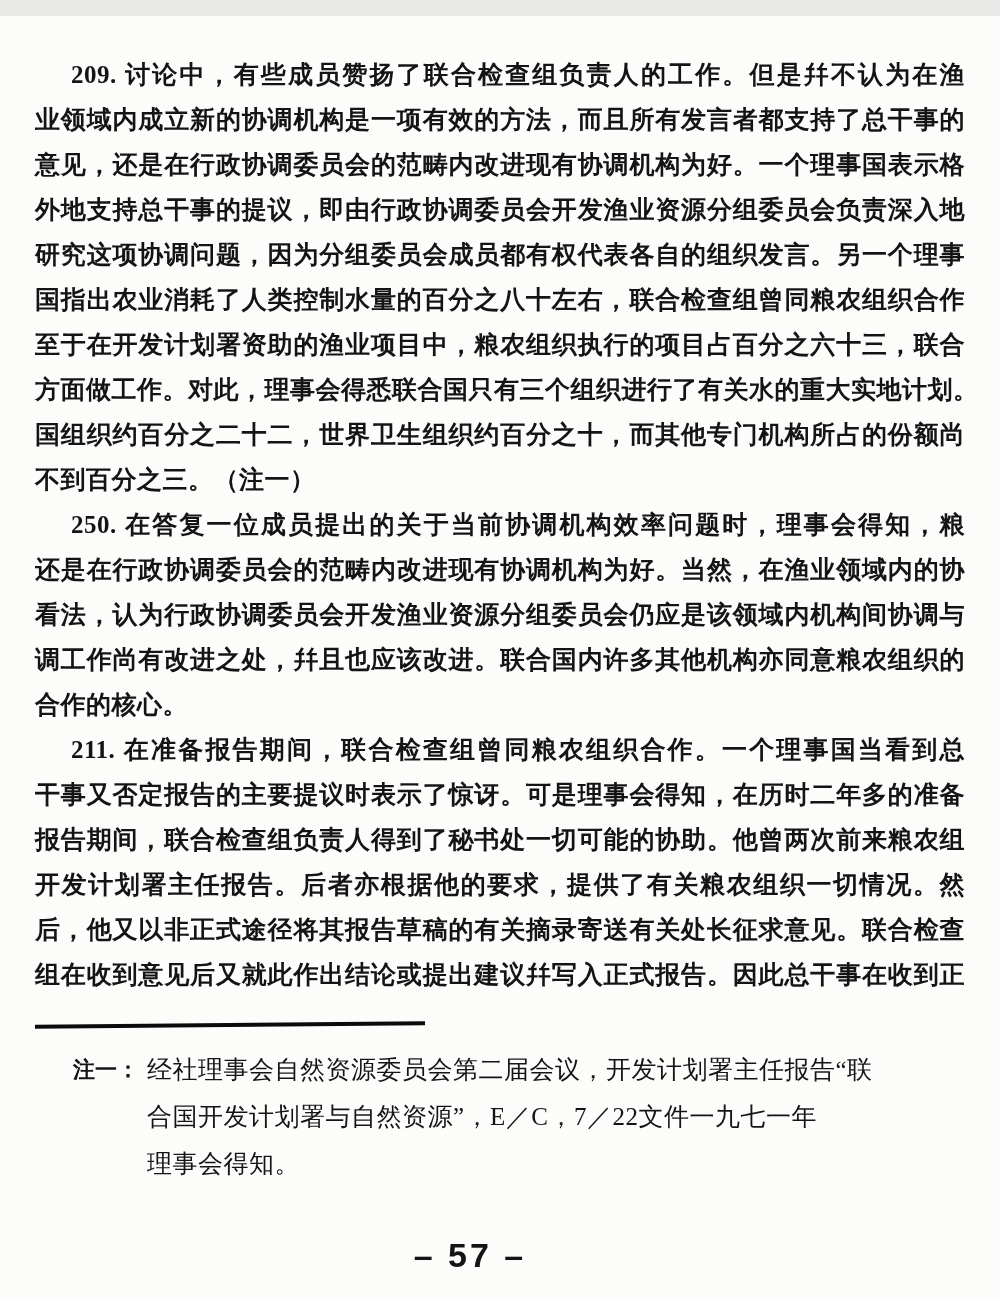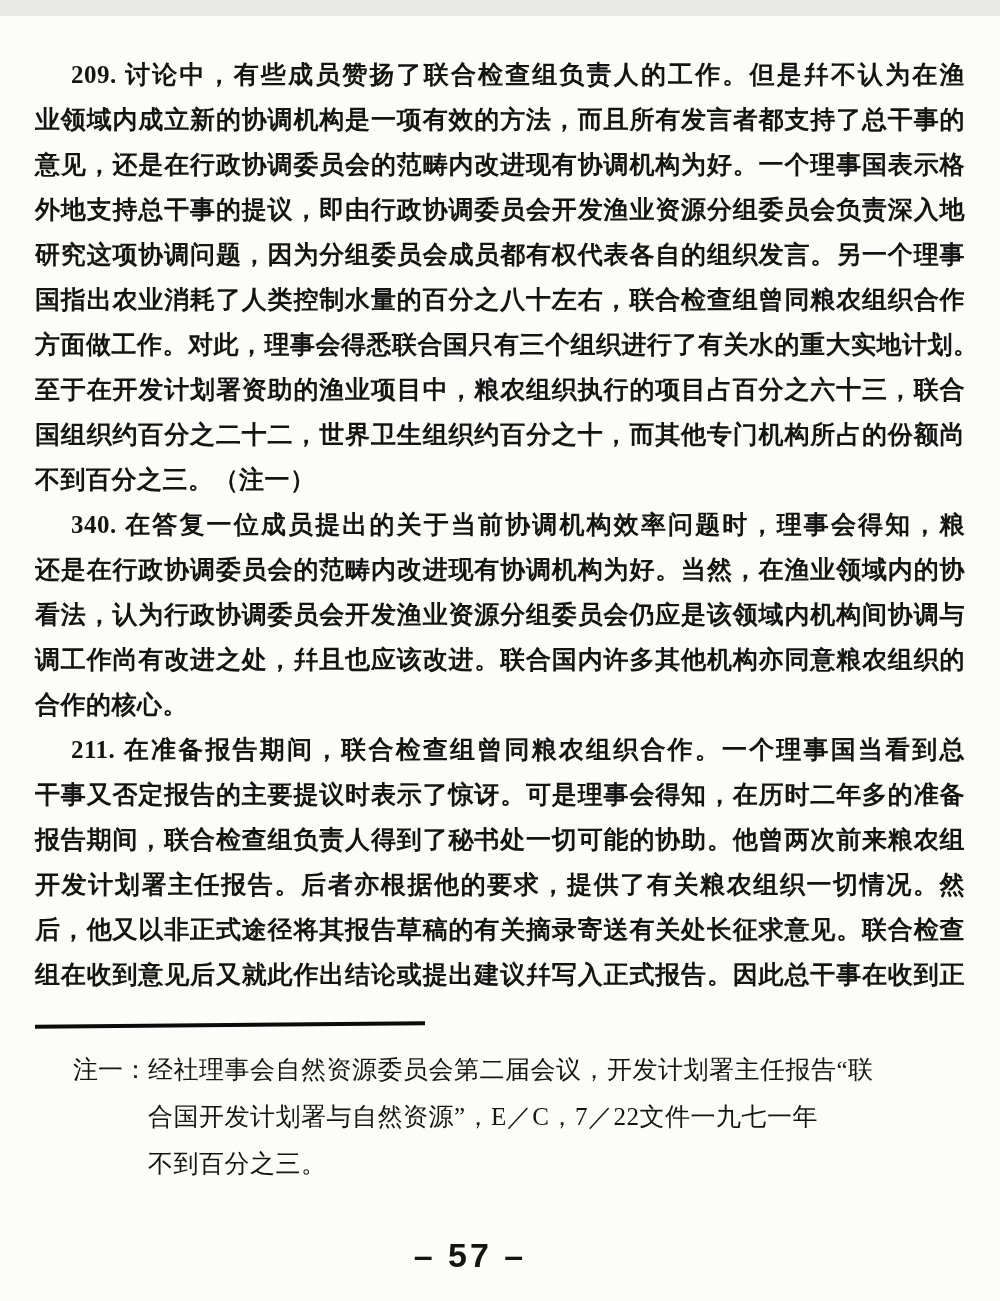--- a/index.html
+++ b/index.html
@@ -51,22 +51,22 @@
   .footnote {
     position: absolute;
     left: 73px;
     top: 1030px;
     width: 820px;
     display: flex;
     align-items: flex-start;
   }
   .fn-label {
     flex: 0 0 74px;
-    font-size: 25px;
-    font-weight: 400;
+    font-size: 22px;
+    font-weight: 700;
     line-height: 47px;
     white-space: nowrap;
   }
   .fn-content { flex: 1; }
   .fn-content .line {
     font-size: 25px;
     font-weight: 400;
     line-height: 47px;
     letter-spacing: 0.5px;
     white-space: nowrap;
@@ -89,27 +89,27 @@
 <div class="page">
 
   <div class="body-text">
     <div class="para">
         <div class="line first">209. 讨论中，有些成员赞扬了联合检查组负责人的工作。但是幷不认为在渔</div>
         <div class="line">业领域内成立新的协调机构是一项有效的方法，而且所有发言者都支持了总干事的</div>
         <div class="line">意见，还是在行政协调委员会的范畴内改进现有协调机构为好。一个理事国表示格</div>
         <div class="line">外地支持总干事的提议，即由行政协调委员会开发渔业资源分组委员会负责深入地</div>
         <div class="line">研究这项协调问题，因为分组委员会成员都有权代表各自的组织发言。另一个理事</div>
         <div class="line">国指出农业消耗了人类控制水量的百分之八十左右，联合检查组曾同粮农组织合作</div>
+        <div class="line">至于在开发计划署资助的渔业项目中，粮农组织执行的项目占百分之六十三，联合</div>
         <div class="line">方面做工作。对此，理事会得悉联合国只有三个组织进行了有关水的重大实地计划。</div>
-        <div class="line">至于在开发计划署资助的渔业项目中，粮农组织执行的项目占百分之六十三，联合</div>
         <div class="line">国组织约百分之二十二，世界卫生组织约百分之十，而其他专门机构所占的份额尚</div>
         <div class="line last">不到百分之三。（注一）</div>
       </div>
     <div class="para">
-        <div class="line first">340. 在答复一位成员提出的关于当前协调机构效率问题时，理事会得知，粮</div>
+        <div class="line first">250. 在答复一位成员提出的关于当前协调机构效率问题时，理事会得知，粮</div>
         <div class="line">还是在行政协调委员会的范畴内改进现有协调机构为好。当然，在渔业领域内的协</div>
         <div class="line">看法，认为行政协调委员会开发渔业资源分组委员会仍应是该领域内机构间协调与</div>
         <div class="line">调工作尚有改进之处，幷且也应该改进。联合国内许多其他机构亦同意粮农组织的</div>
         <div class="line last">合作的核心。</div>
       </div>
     <div class="para flush-last">
         <div class="line first">211. 在准备报告期间，联合检查组曾同粮农组织合作。一个理事国当看到总</div>
         <div class="line">干事又否定报告的主要提议时表示了惊讶。可是理事会得知，在历时二年多的准备</div>
         <div class="line">报告期间，联合检查组负责人得到了秘书处一切可能的协助。他曾两次前来粮农组</div>
         <div class="line">开发计划署主任报告。后者亦根据他的要求，提供了有关粮农组织一切情况。然</div>
@@ -118,19 +118,19 @@
       </div>
   </div>
 
   <div class="fn-rule"></div>
 
   <div class="footnote">
     <span class="fn-label">注一：</span>
     <div class="fn-content">
         <div class="line first">经社理事会自然资源委员会第二届会议，开发计划署主任报告“联</div>
         <div class="line">合国开发计划署与自然资源”，E／C，7／22文件一九七一年</div>
-        <div class="line last">不到百分之三。</div>
+        <div class="line last">理事会得知。</div>
       </div>
   </div>
 
   <div class="page-number">– 57 –</div>
 
 </div>
 
 </body></html>

